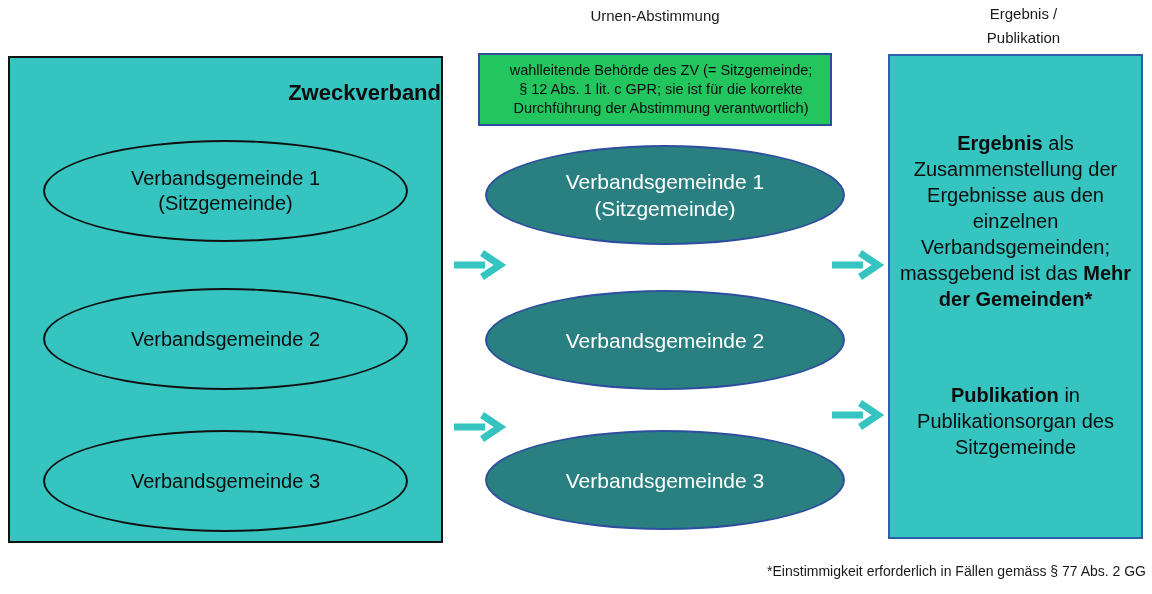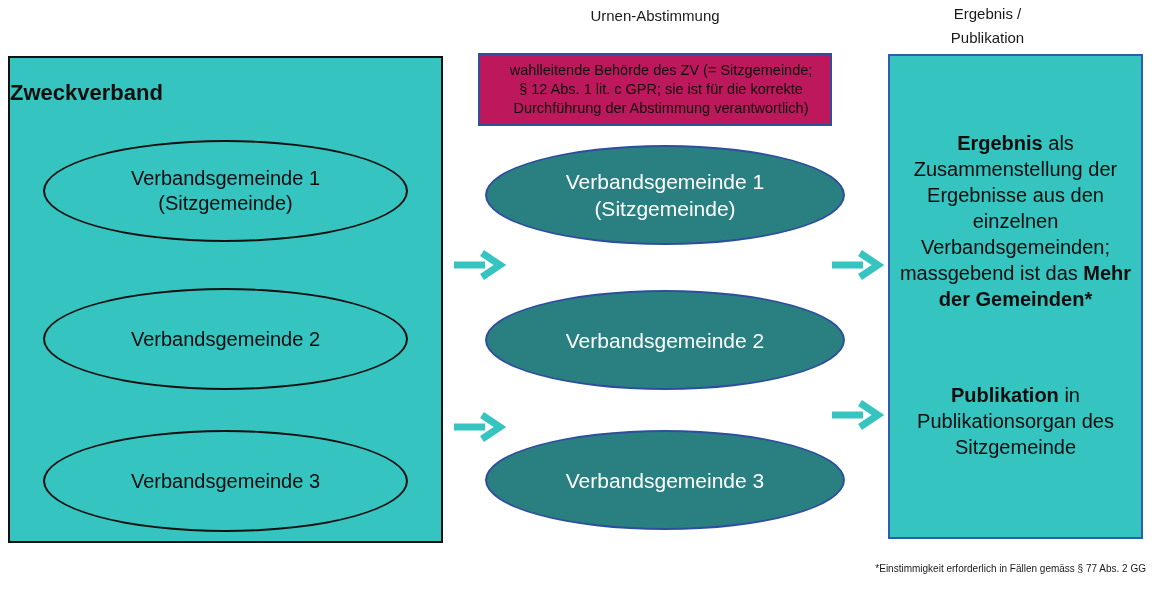--- a/index.html
+++ b/index.html
@@ -37,21 +37,21 @@
     height: 487px;
     background: #35c4c0;
     border: 2px solid #111111;
     box-sizing: border-box;
   }
   .zv-title {
     position: absolute;
     top: 22px;
     left: 0;
     width: 100%;
-    text-align: left;
+    text-align: right;
     font-size: 22px;
     font-weight: bold;
     color: #0d0d0d;
   }
 
   
   .ellipse-outline {
     border: 2.2px solid #111111;
     border-radius: 50%;
     background: transparent;
@@ -85,21 +85,21 @@
     color: #ffffff;
     white-space: pre-line;
   }
 
   
   .note-box {
     left: 478px;
     top: 53px;
     width: 354px;
     height: 73px;
-    background: #be185d;
+    background: #22c55e;
     border: 2px solid #2d4f9e;
     box-sizing: border-box;
     display: flex;
     align-items: center;
     justify-content: center;
     padding-left: 12px;
   }
   .note-box .note-text {
     text-align: center;
     font-size: 14.5px;
@@ -134,32 +134,32 @@
 
   
   .arrow { overflow: visible; }
 
   
   .footnote {
     left: 0;
     top: 563px;
     width: 1146px;
     text-align: right;
-    font-size: 10px;
+    font-size: 14px;
     color: #1a1a1a;
   }
 </style>
 </head>
 <body>
 
 <div id="canvas">
 
   <div class="abs col-heading" style="left:478px; top:4px; width:354px;">Urnen-Abstimmung</div>
 
-  <div class="abs col-heading" style="left:860px; top:2px; width:255px;">Ergebnis /
+  <div class="abs col-heading" style="left:896px; top:2px; width:255px;">Ergebnis /
 Publikation</div>
 
   <div class="abs zv-box">
     <div class="zv-title">Zweckverband</div>
   </div>
 
   <div class="abs ellipse-outline" style="left:43px; top:140px; width:365px; height:102px;">
     <span class="label">Verbandsgemeinde 1
 (Sitzgemeinde)</span>
   </div>

